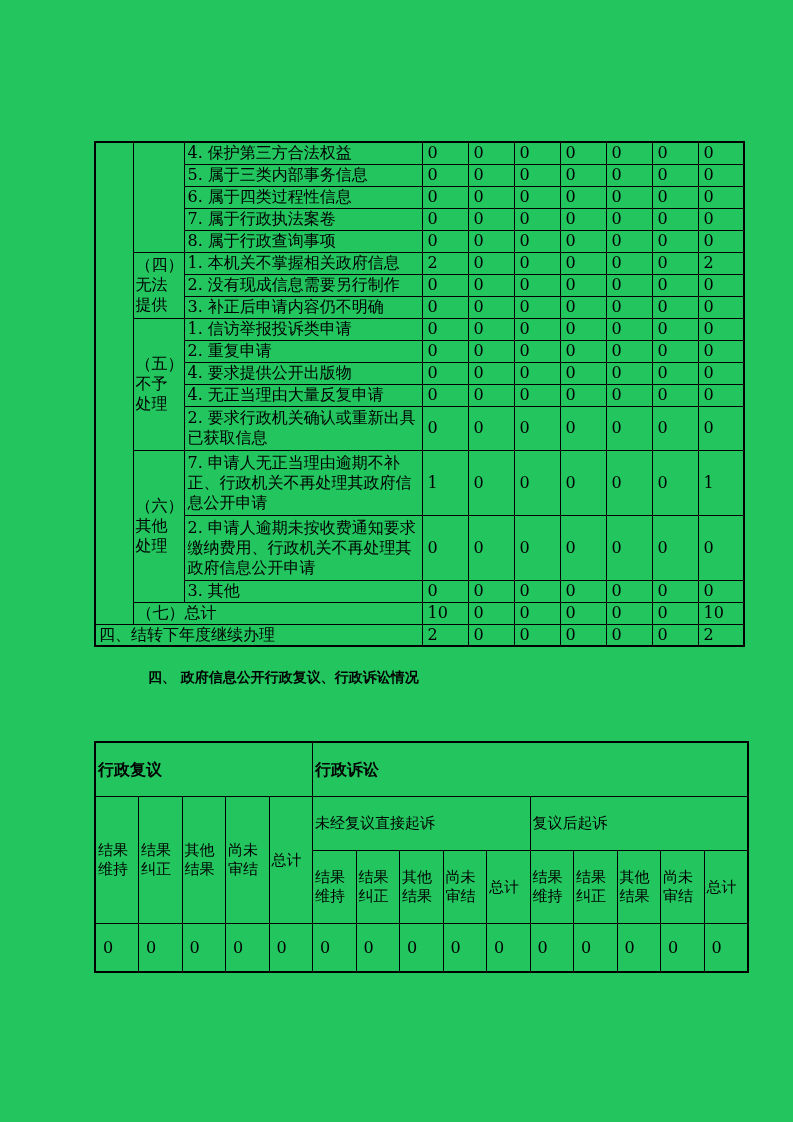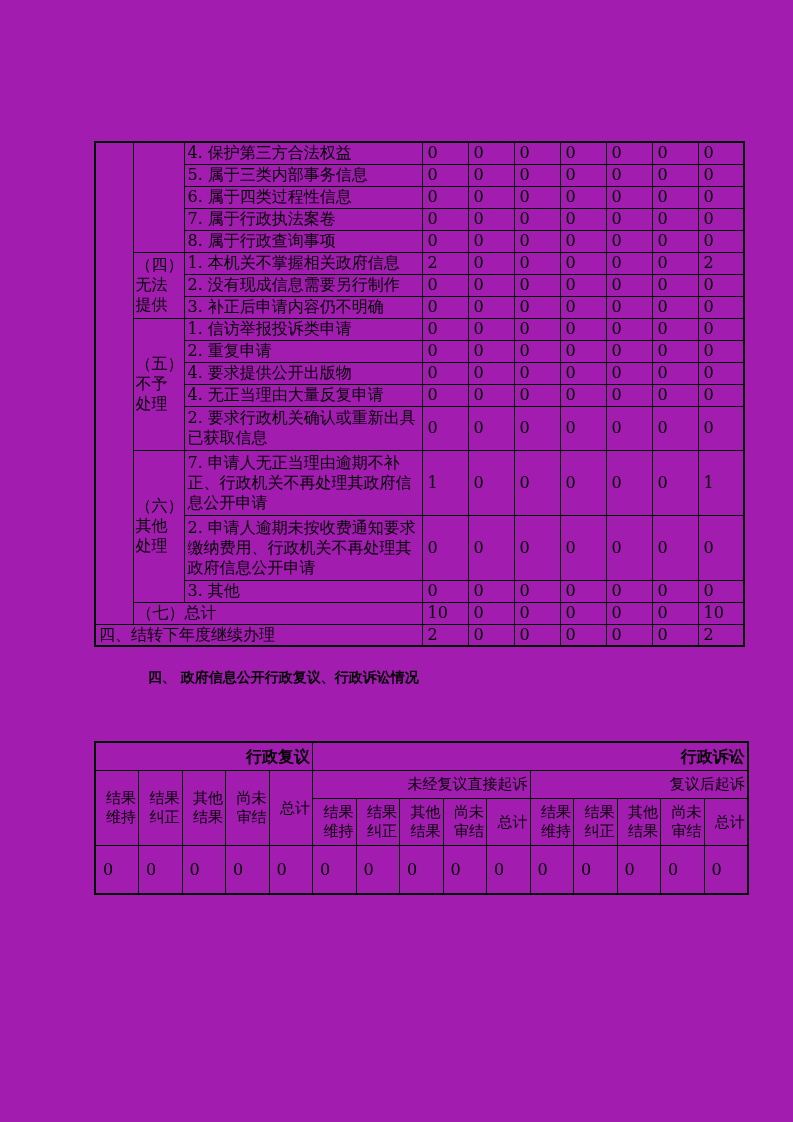--- a/index.html
+++ b/index.html
@@ -1,34 +1,34 @@
 <!DOCTYPE html>
 <html><head>
 <meta charset="utf-8">
 <style>
   html,body{margin:0;padding:0;background:#ffffff;}
-  .page{position:relative;width:793px;height:1122px;background:#a21caf;color:#000;
+  .page{position:relative;width:793px;height:1122px;background:#22c55e;color:#000;
         font-family:"DejaVu Serif","Liberation Serif",serif;overflow:hidden;}
 
   table{border-collapse:collapse;table-layout:fixed;}
   .t1{position:absolute;left:94px;top:141px;width:649px;border:2px solid #000;}
   .t2{position:absolute;left:94px;top:741px;width:653px;border:2px solid #000;}
   .t1 td,.t2 td,.t2 th{border:1px solid #000;}
 
   .t1 td{font-size:16px;line-height:20px;padding:0 4px;vertical-align:middle;
          word-break:break-all;}
   .t1 td.val{padding:0 2px 0 5px;text-align:left;}
   .t1 td.groupCell{padding:0 2px;text-align:left;}
   .t1 td.labelCell{padding:0 3px;}
   tr.rh1{height:22px}
   tr.rh2{height:44px}
   tr.rh3{height:65px}
 
-  .t2 th{font-weight:normal;font-size:15px;line-height:19px;text-align:right;
-         vertical-align:middle;padding:4px 2px;word-break:break-all;font-family:Liberation Serif, serif;}
+  .t2 th{font-weight:normal;font-size:15px;line-height:19px;text-align:left;
+         vertical-align:middle;padding:17px 2px;word-break:break-all;font-family:Liberation Serif, serif;}
   .t2 th.gh{font-weight:bold;font-size:16px;}
   .t2 td.val{font-size:16px;padding:0 0 0 7px;text-align:left;vertical-align:middle;}
   tr.r1{height:24px}
   tr.r2{height:21px}
   tr.r3{height:36px}
   tr.r4{height:48px}
 
   .heading{position:absolute;font-family:"DejaVu Sans","Liberation Sans",sans-serif;
            font-weight:bold;font-size:14px;line-height:24px;white-space:nowrap;color:#000;}
   .h4pos{left:148px;top:665px;}

